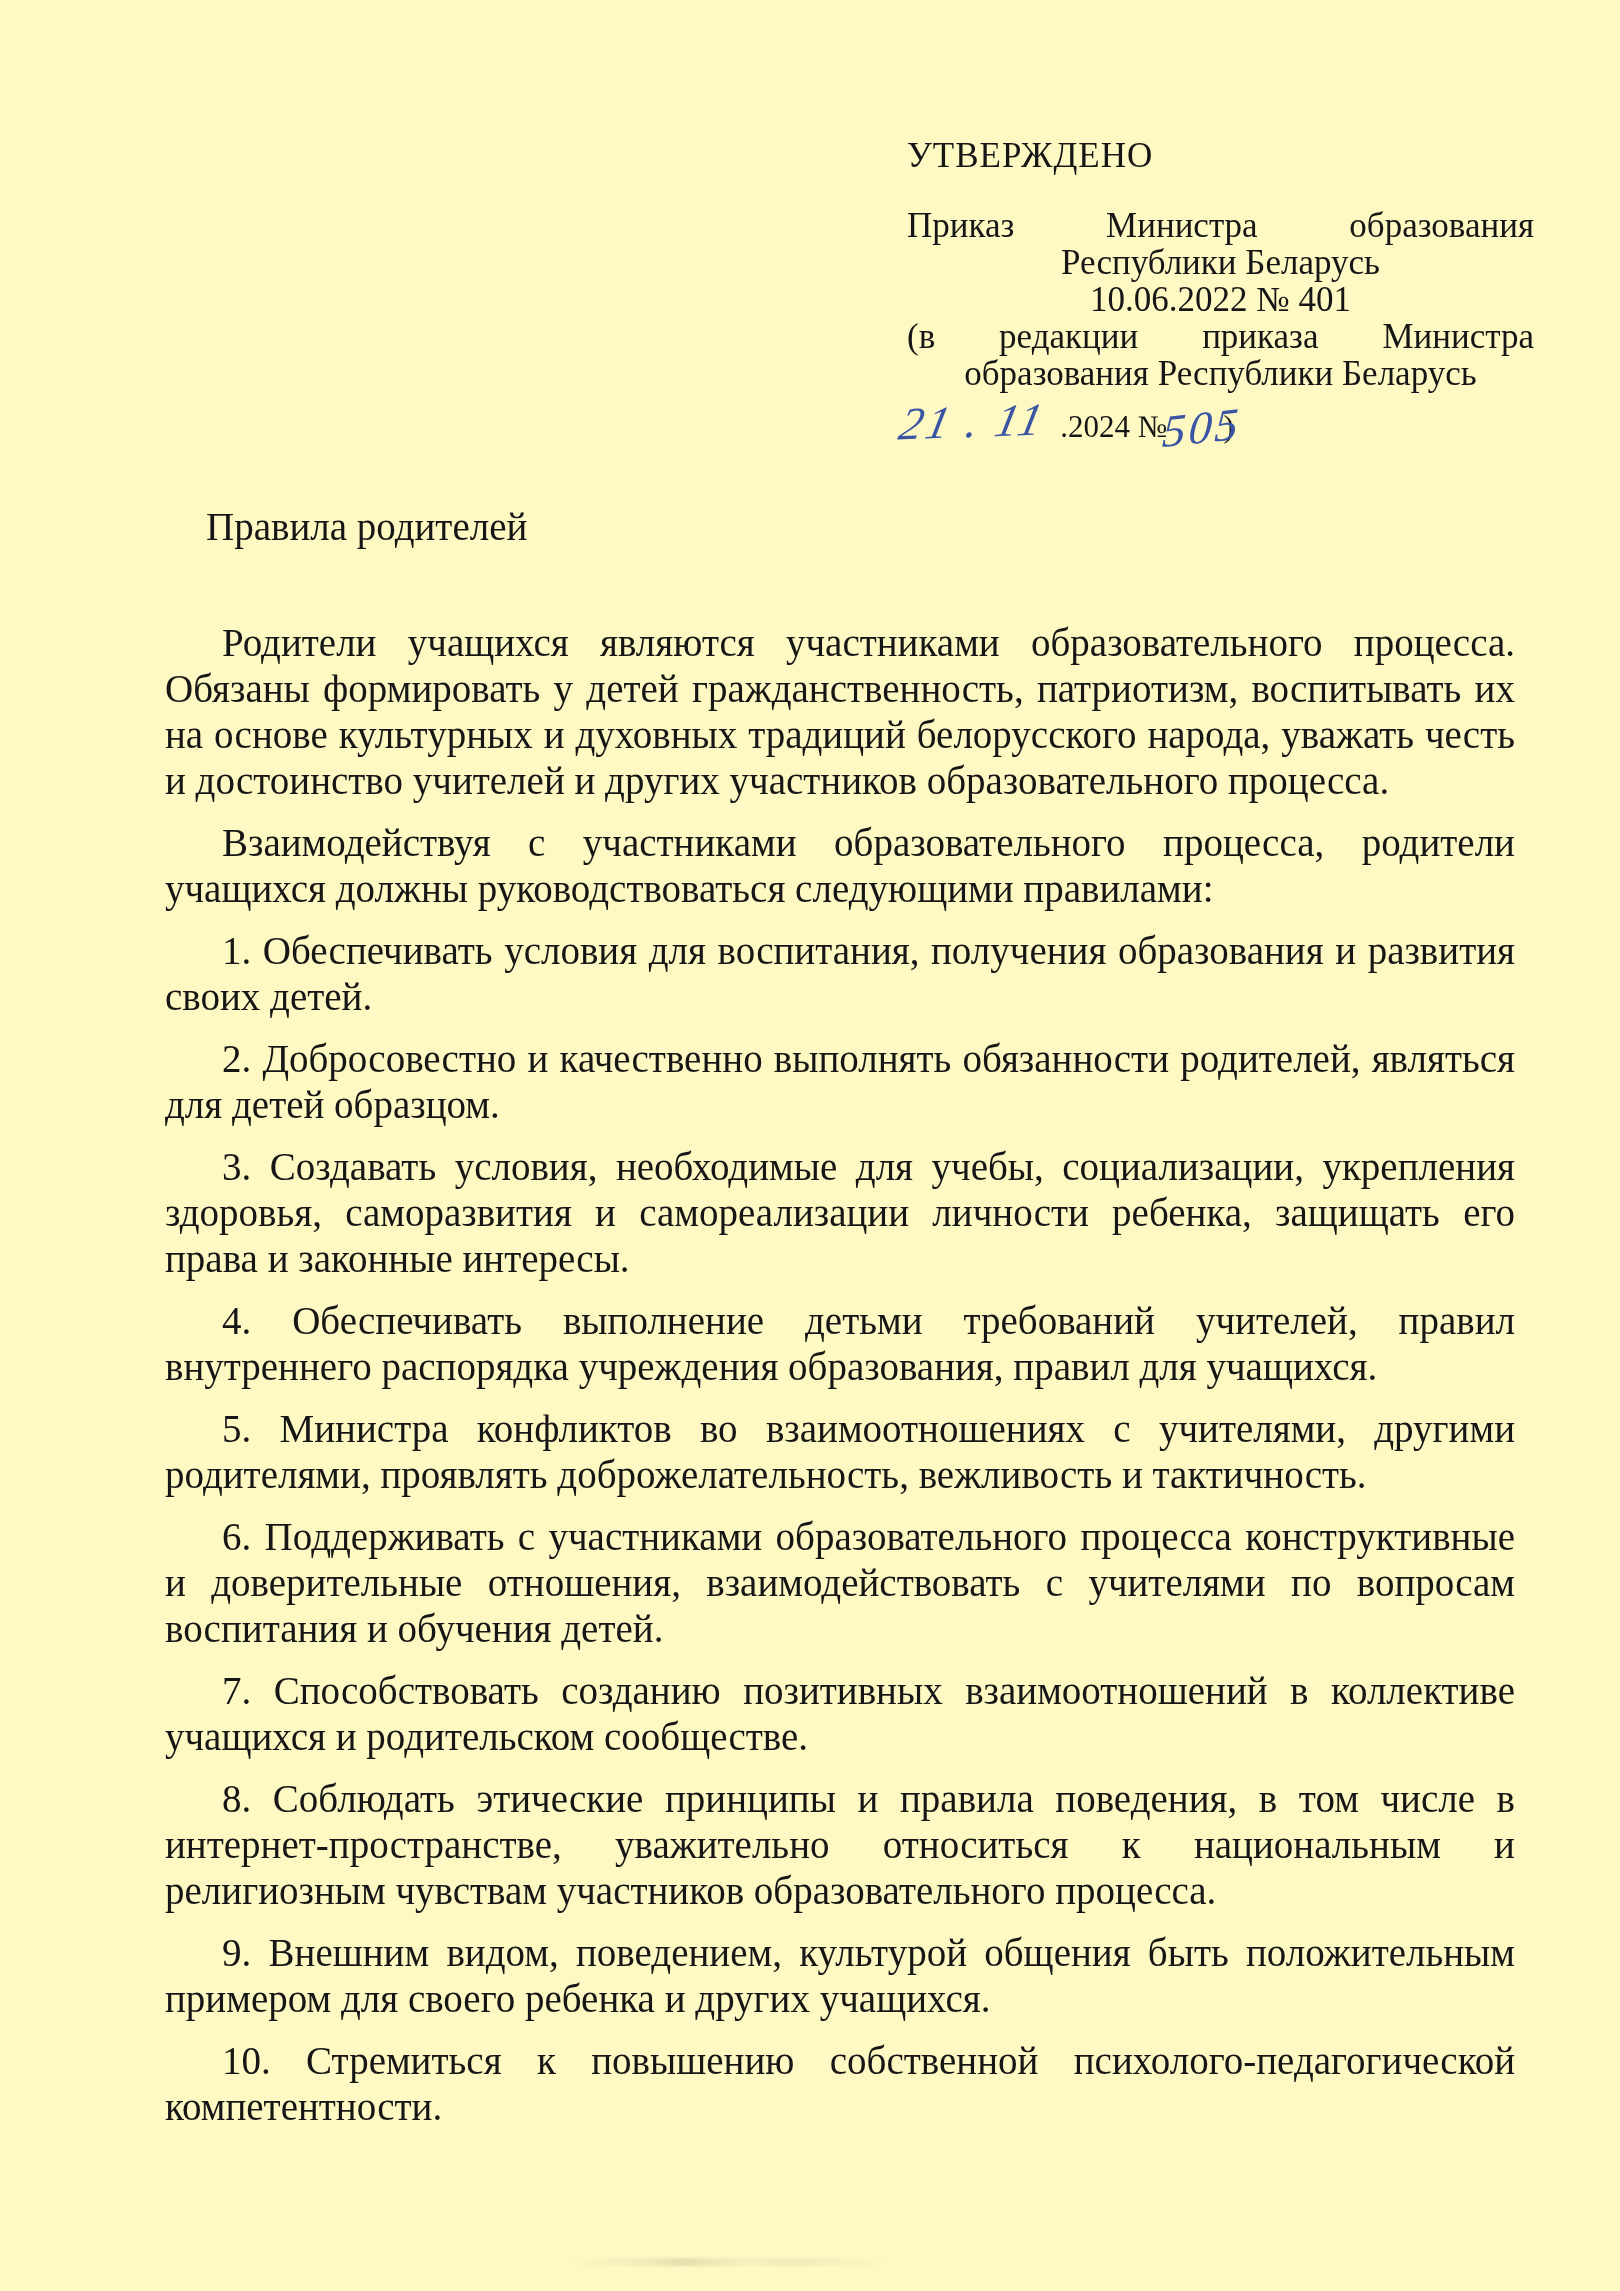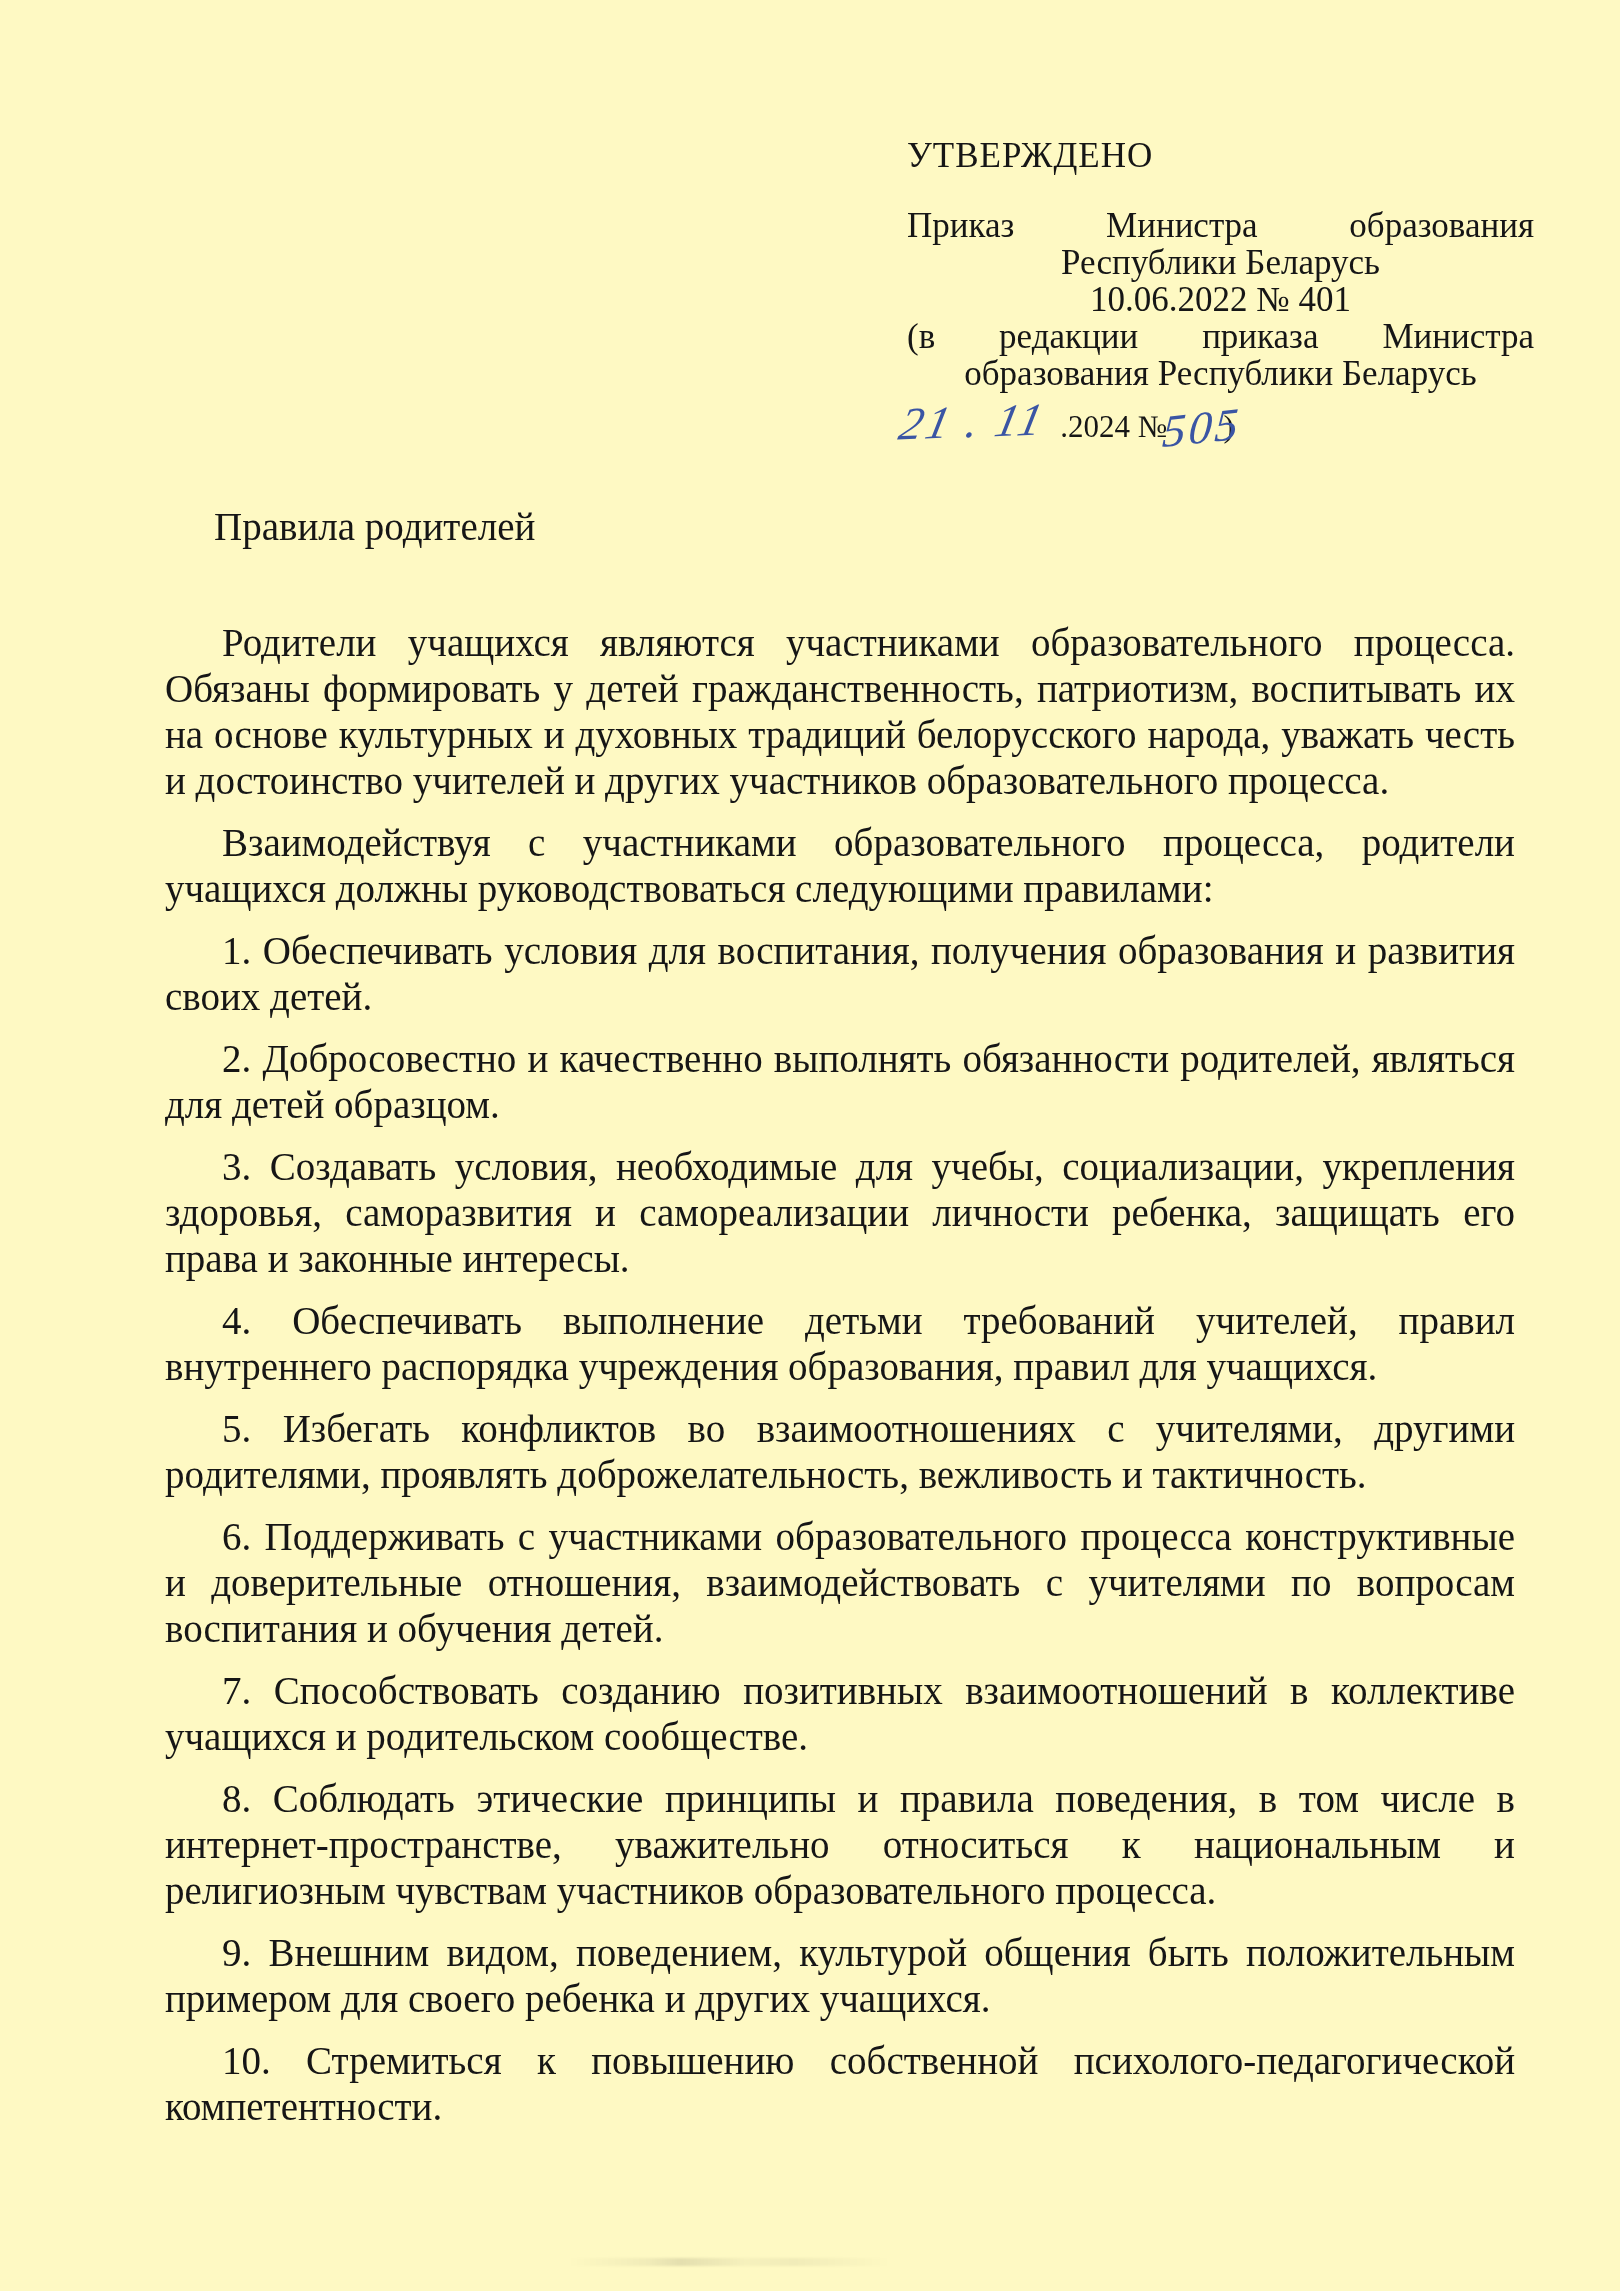--- a/index.html
+++ b/index.html
@@ -50,21 +50,21 @@
     position: relative;
     top: 5.9px;
     margin-left: -3.9px;
     margin-right: -17.6px;
     transform: skewX(-10deg) rotate(-6deg);
   }
   .printed { font-size: 31px; }
   
   .doc-title {
     position: absolute;
-    left: 214px;
+    left: 206px;
     top: 504px;
     font-size: 39px;
   }
   
   .body-text {
     position: absolute;
     left: 149px;
     top: 604px;
     width: 1382px;
     font-size: 39px;
@@ -110,21 +110,21 @@
   <div class="doc-title">Правила родителей</div>
 
   <div class="body-text">
     <p>Родители учащихся являются участниками образовательного процесса. Обязаны формировать у детей гражданственность, патриотизм, воспитывать их на основе культурных и духовных традиций белорусского народа, уважать честь и достоинство учителей и других участников образовательного процесса.</p>
     <p>Взаимодействуя с участниками образовательного процесса, родители учащихся должны руководствоваться следующими правилами:</p>
 
     <p class="rule"><span>1.</span> <span>Обеспечивать условия для воспитания, получения образования и развития своих детей.</span></p>
     <p class="rule"><span>2.</span> <span>Добросовестно и качественно выполнять обязанности родителей, являться для детей образцом.</span></p>
     <p class="rule"><span>3.</span> <span>Создавать условия, необходимые для учебы, социализации, укрепления здоровья, саморазвития и самореализации личности ребенка, защищать его права и законные интересы.</span></p>
     <p class="rule"><span>4.</span> <span>Обеспечивать выполнение детьми требований учителей, правил внутреннего распорядка учреждения образования, правил для учащихся.</span></p>
-    <p class="rule"><span>5.</span> <span>Избегать конфликтов во взаимоотношениях с учителями, другими родителями, проявлять доброжелательность, вежливость и тактичность.</span></p>
+    <p class="rule"><span>5.</span> <span>Министра конфликтов во взаимоотношениях с учителями, другими родителями, проявлять доброжелательность, вежливость и тактичность.</span></p>
     <p class="rule"><span>6.</span> <span>Поддерживать с участниками образовательного процесса конструктивные и доверительные отношения, взаимодействовать с учителями по вопросам воспитания и обучения детей.</span></p>
     <p class="rule"><span>7.</span> <span>Способствовать созданию позитивных взаимоотношений в коллективе учащихся и родительском сообществе.</span></p>
     <p class="rule"><span>8.</span> <span>Соблюдать этические принципы и правила поведения, в том числе в интернет-пространстве, уважительно относиться к национальным и религиозным чувствам участников образовательного процесса.</span></p>
     <p class="rule"><span>9.</span> <span>Внешним видом, поведением, культурой общения быть положительным примером для своего ребенка и других учащихся.</span></p>
     <p class="rule"><span>10.</span> <span>Стремиться к повышению собственной психолого-педагогической компетентности.</span></p>
   </div>
 
   <div class="smudge"></div>
 
 </div>

